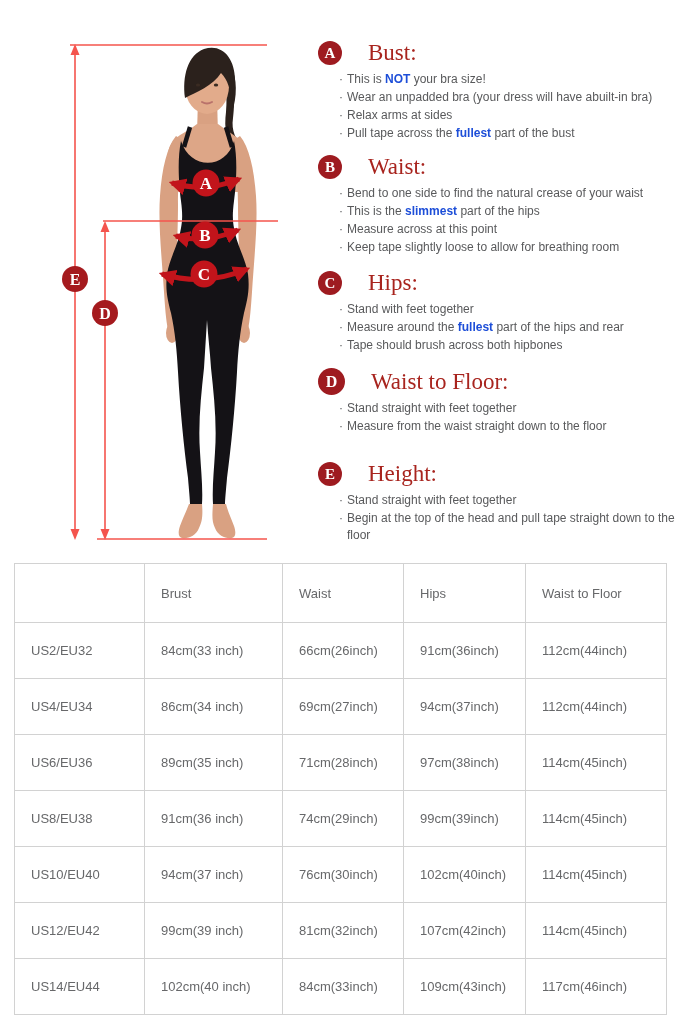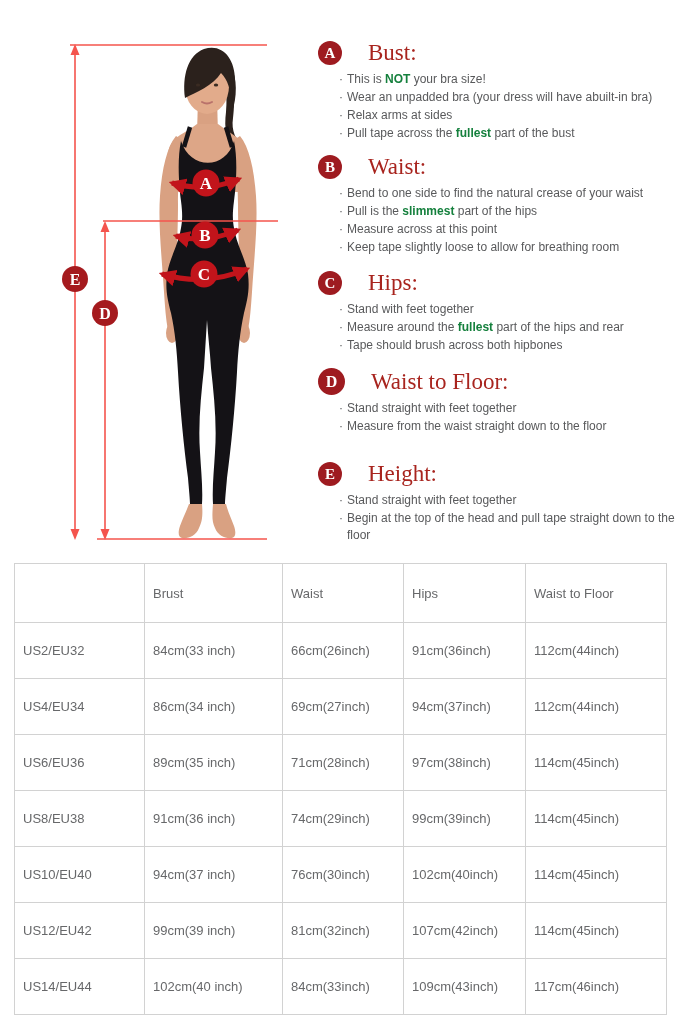--- a/index.html
+++ b/index.html
@@ -18,31 +18,31 @@
          font-family:"Liberation Serif",serif;font-weight:bold;font-size:15px;
          line-height:24px;text-align:center;flex:0 0 24px;margin-left:6px;}
   .badge.big{width:27px;height:27px;line-height:27px;flex:0 0 27px;font-size:16px;}
   .sec-title{font-family:"Liberation Serif",serif;font-size:23px;color:#a8241e;
              margin-left:26px;}
   .sec-title.indent{}
   .bullets{margin-top:5px;}
   .bullet{position:relative;padding-left:35px;font-size:12px;color:#58595b;
           line-height:17px;margin:0 0 1px 0;}
   .dot{position:absolute;left:27px;top:0;color:#58595b;}
-  .em{color:#15803d;font-weight:bold;}
+  .em{color:#1d4ed8;font-weight:bold;}
   .section.m-b{margin-top:12px;}
   .section.m-c{margin-top:14px;}
   .section.m-d{margin-top:14px;}
   .section.m-e{margin-top:26px;}
 
   
   .size-table{position:absolute;left:14px;top:563px;width:652px;border-collapse:collapse;
               table-layout:fixed;font-size:13px;color:#67686a;}
   .size-table th,.size-table td{border:1px solid #d2d2d2;font-weight:normal;
-              text-align:left;padding:0 0 0 8px;vertical-align:middle;}
+              text-align:left;padding:0 0 0 16px;vertical-align:middle;}
   .size-table th{height:58px;}
   .size-table td{height:55px;}
   .c0{width:130px;} .c1{width:138px;} .c2{width:121px;} .c3{width:122px;} .c4{width:141px;}
 
   
   .marker-letter{font-family:"Liberation Serif",serif;font-weight:bold;fill:#fff;}
 </style>
 </head>
 <body>
 
@@ -152,21 +152,21 @@
           <div class="bullet"><span class="dot">·</span><span class="btxt"><span>Pull tape across the </span><span class="em">fullest</span><span> part of the bust</span></span></div>
         </div>
       </div>
       <div class="section m-b">
         <div class="sec-head">
           <span class="badge">B</span>
           <span class="sec-title">Waist:</span>
         </div>
         <div class="bullets">
           <div class="bullet"><span class="dot">·</span><span class="btxt"><span>Bend to one side to find the natural crease of your waist</span></span></div>
-          <div class="bullet"><span class="dot">·</span><span class="btxt"><span>Pull is the </span><span class="em">slimmest</span><span> part of the hips</span></span></div>
+          <div class="bullet"><span class="dot">·</span><span class="btxt"><span>This is the </span><span class="em">slimmest</span><span> part of the hips</span></span></div>
           <div class="bullet"><span class="dot">·</span><span class="btxt"><span>Measure across at this point</span></span></div>
           <div class="bullet"><span class="dot">·</span><span class="btxt"><span>Keep tape slightly loose to allow for breathing room</span></span></div>
         </div>
       </div>
       <div class="section m-c">
         <div class="sec-head">
           <span class="badge">C</span>
           <span class="sec-title">Hips:</span>
         </div>
         <div class="bullets">

